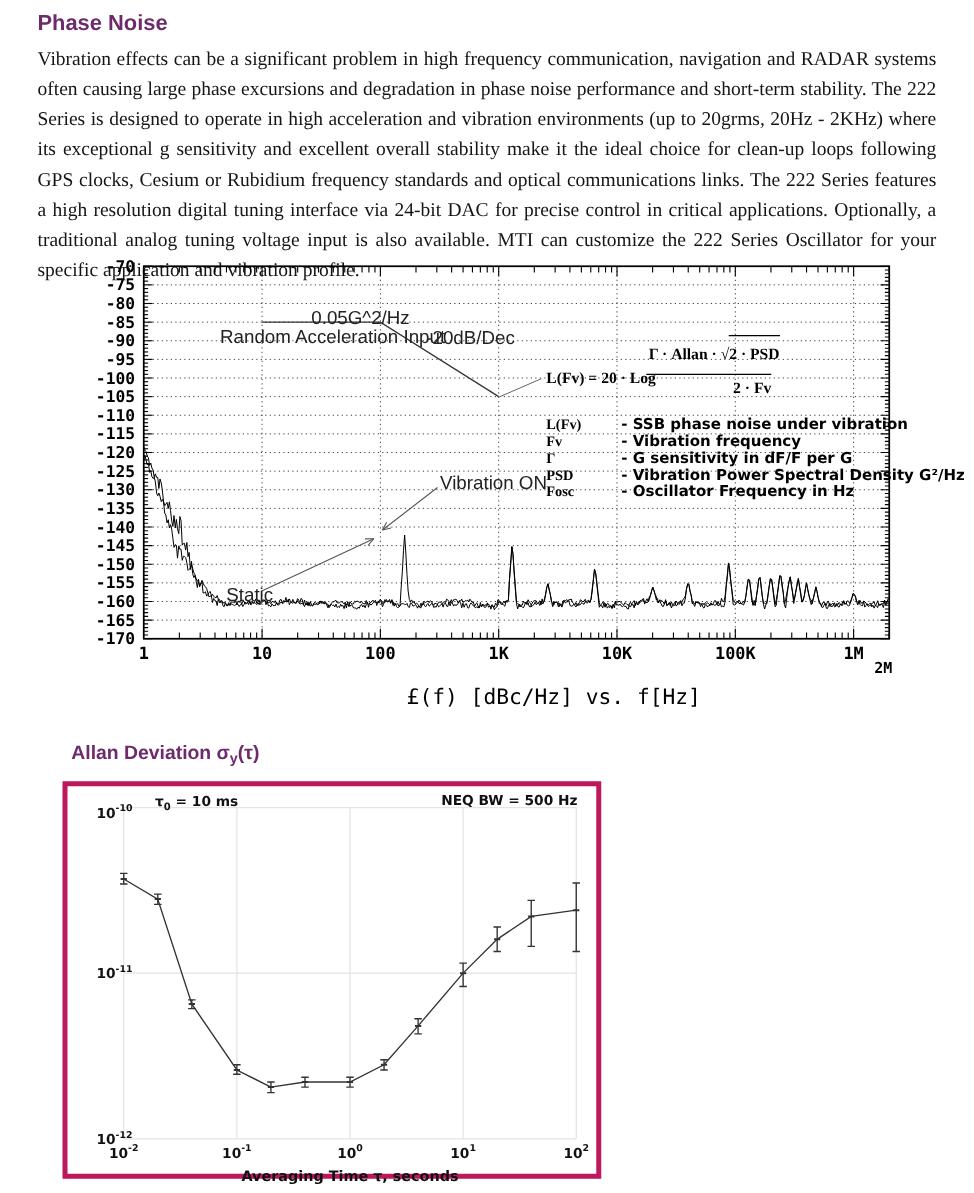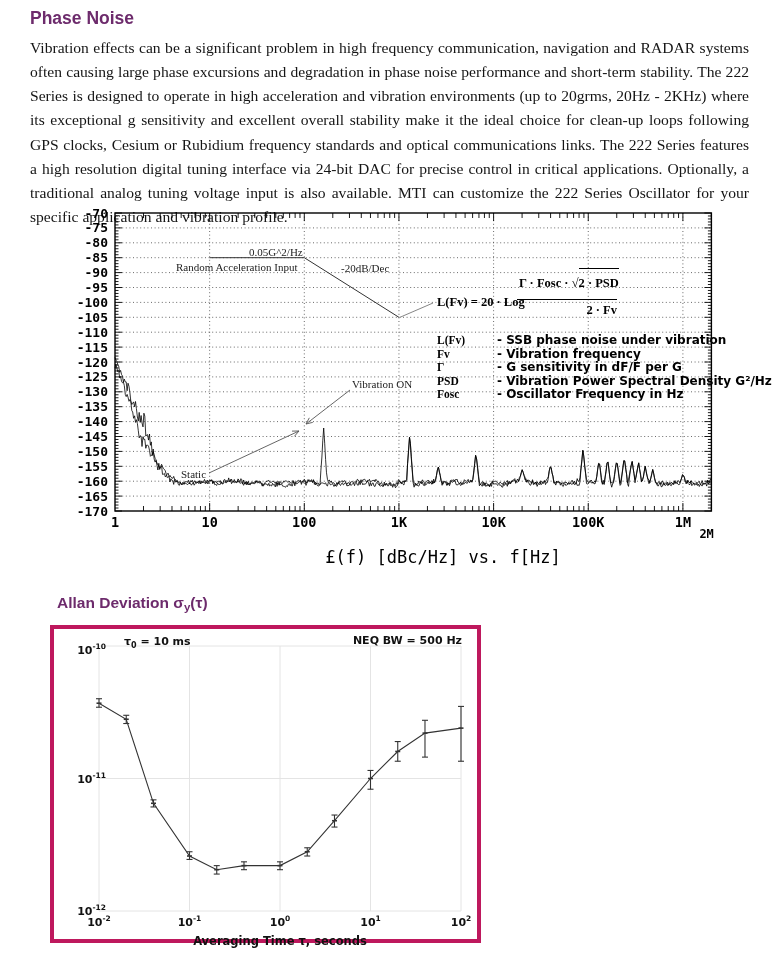--- a/index.html
+++ b/index.html
@@ -8,21 +8,21 @@
   .abs{position:absolute;}
   h1.sec{margin:0;font-family:"Liberation Sans",sans-serif;font-weight:bold;
          font-size:17.5px;color:#6d2b6c;}
   #body-text{width:719px;text-align:justify;font-size:15.6px;line-height:1.55;
              color:#151515;}
   
   #phase-fig{left:0;top:190px;width:694px;height:380px;}
   #phase-fig svg{position:absolute;left:0;top:0;}
   .mono{font-family:"DejaVu Sans Mono",monospace;}
   #pn-title{left:108px;top:3px;font-weight:bold;font-size:13px;letter-spacing:1.6px;color:#000;}
-  .ann{font-family:Liberation Serif, serif;font-size:11px;color:#222;white-space:nowrap;}
+  .ann{font-family:Liberation Sans, sans-serif;font-size:15px;color:#222;white-space:nowrap;}
   #ann-psd{left:249px;top:56px;}
   #ann-rai{left:176px;top:71px;}
   #ann-slope{left:341px;top:72px;}
   #ann-vib{left:352px;top:188px;}
   #ann-static{left:181px;top:278px;}
   .frm{font-family:"Liberation Serif",serif;font-weight:bold;font-size:12.5px;color:#000;white-space:nowrap;}
   #frm-lhs{left:437px;top:105px;}
   #frm-num{left:519px;top:86px;}
   #frm-num .vinc{border-top:1.4px solid #000;padding-top:7px;}
   #frm-bar{left:517px;top:109px;width:100px;height:0;border-top:1.5px solid #000;}
@@ -438,21 +438,21 @@
 
 
     <div id="ann-psd" class="abs ann">0.05G^2/Hz</div>
     <div id="ann-rai" class="abs ann">Random Acceleration Input</div>
     <div id="ann-slope" class="abs ann">-20dB/Dec</div>
     <div id="ann-vib" class="abs ann">Vibration ON</div>
     <div id="ann-static" class="abs ann">Static</div>
 
     <div id="frm-lhs" class="abs frm">L(Fv) = 20 · Log</div>
     <div id="frm-num" class="abs frm">
-      <span>Γ · Fosc · </span><span>√</span><span class="vinc">2 · PSD</span>
+      <span>Γ · Allan · </span><span>√</span><span class="vinc">2 · PSD</span>
     </div>
     <div id="frm-bar" class="abs"></div>
     <div id="frm-den" class="abs frm">2 · Fv</div>
 
     <div id="pn-legend" class="abs">
       <div class="leg-row"><span class="leg-term">L(Fv)</span><span class="leg-desc">- SSB phase noise under vibration</span></div>
       <div class="leg-row"><span class="leg-term">Fv</span><span class="leg-desc">- Vibration frequency</span></div>
       <div class="leg-row"><span class="leg-term">Γ</span><span class="leg-desc">- G sensitivity in dF/F per G</span></div>
       <div class="leg-row"><span class="leg-term">PSD</span><span class="leg-desc">- Vibration Power Spectral Density G²/Hz</span></div>
       <div class="leg-row"><span class="leg-term">Fosc</span><span class="leg-desc">- Oscillator Frequency in Hz</span></div>

